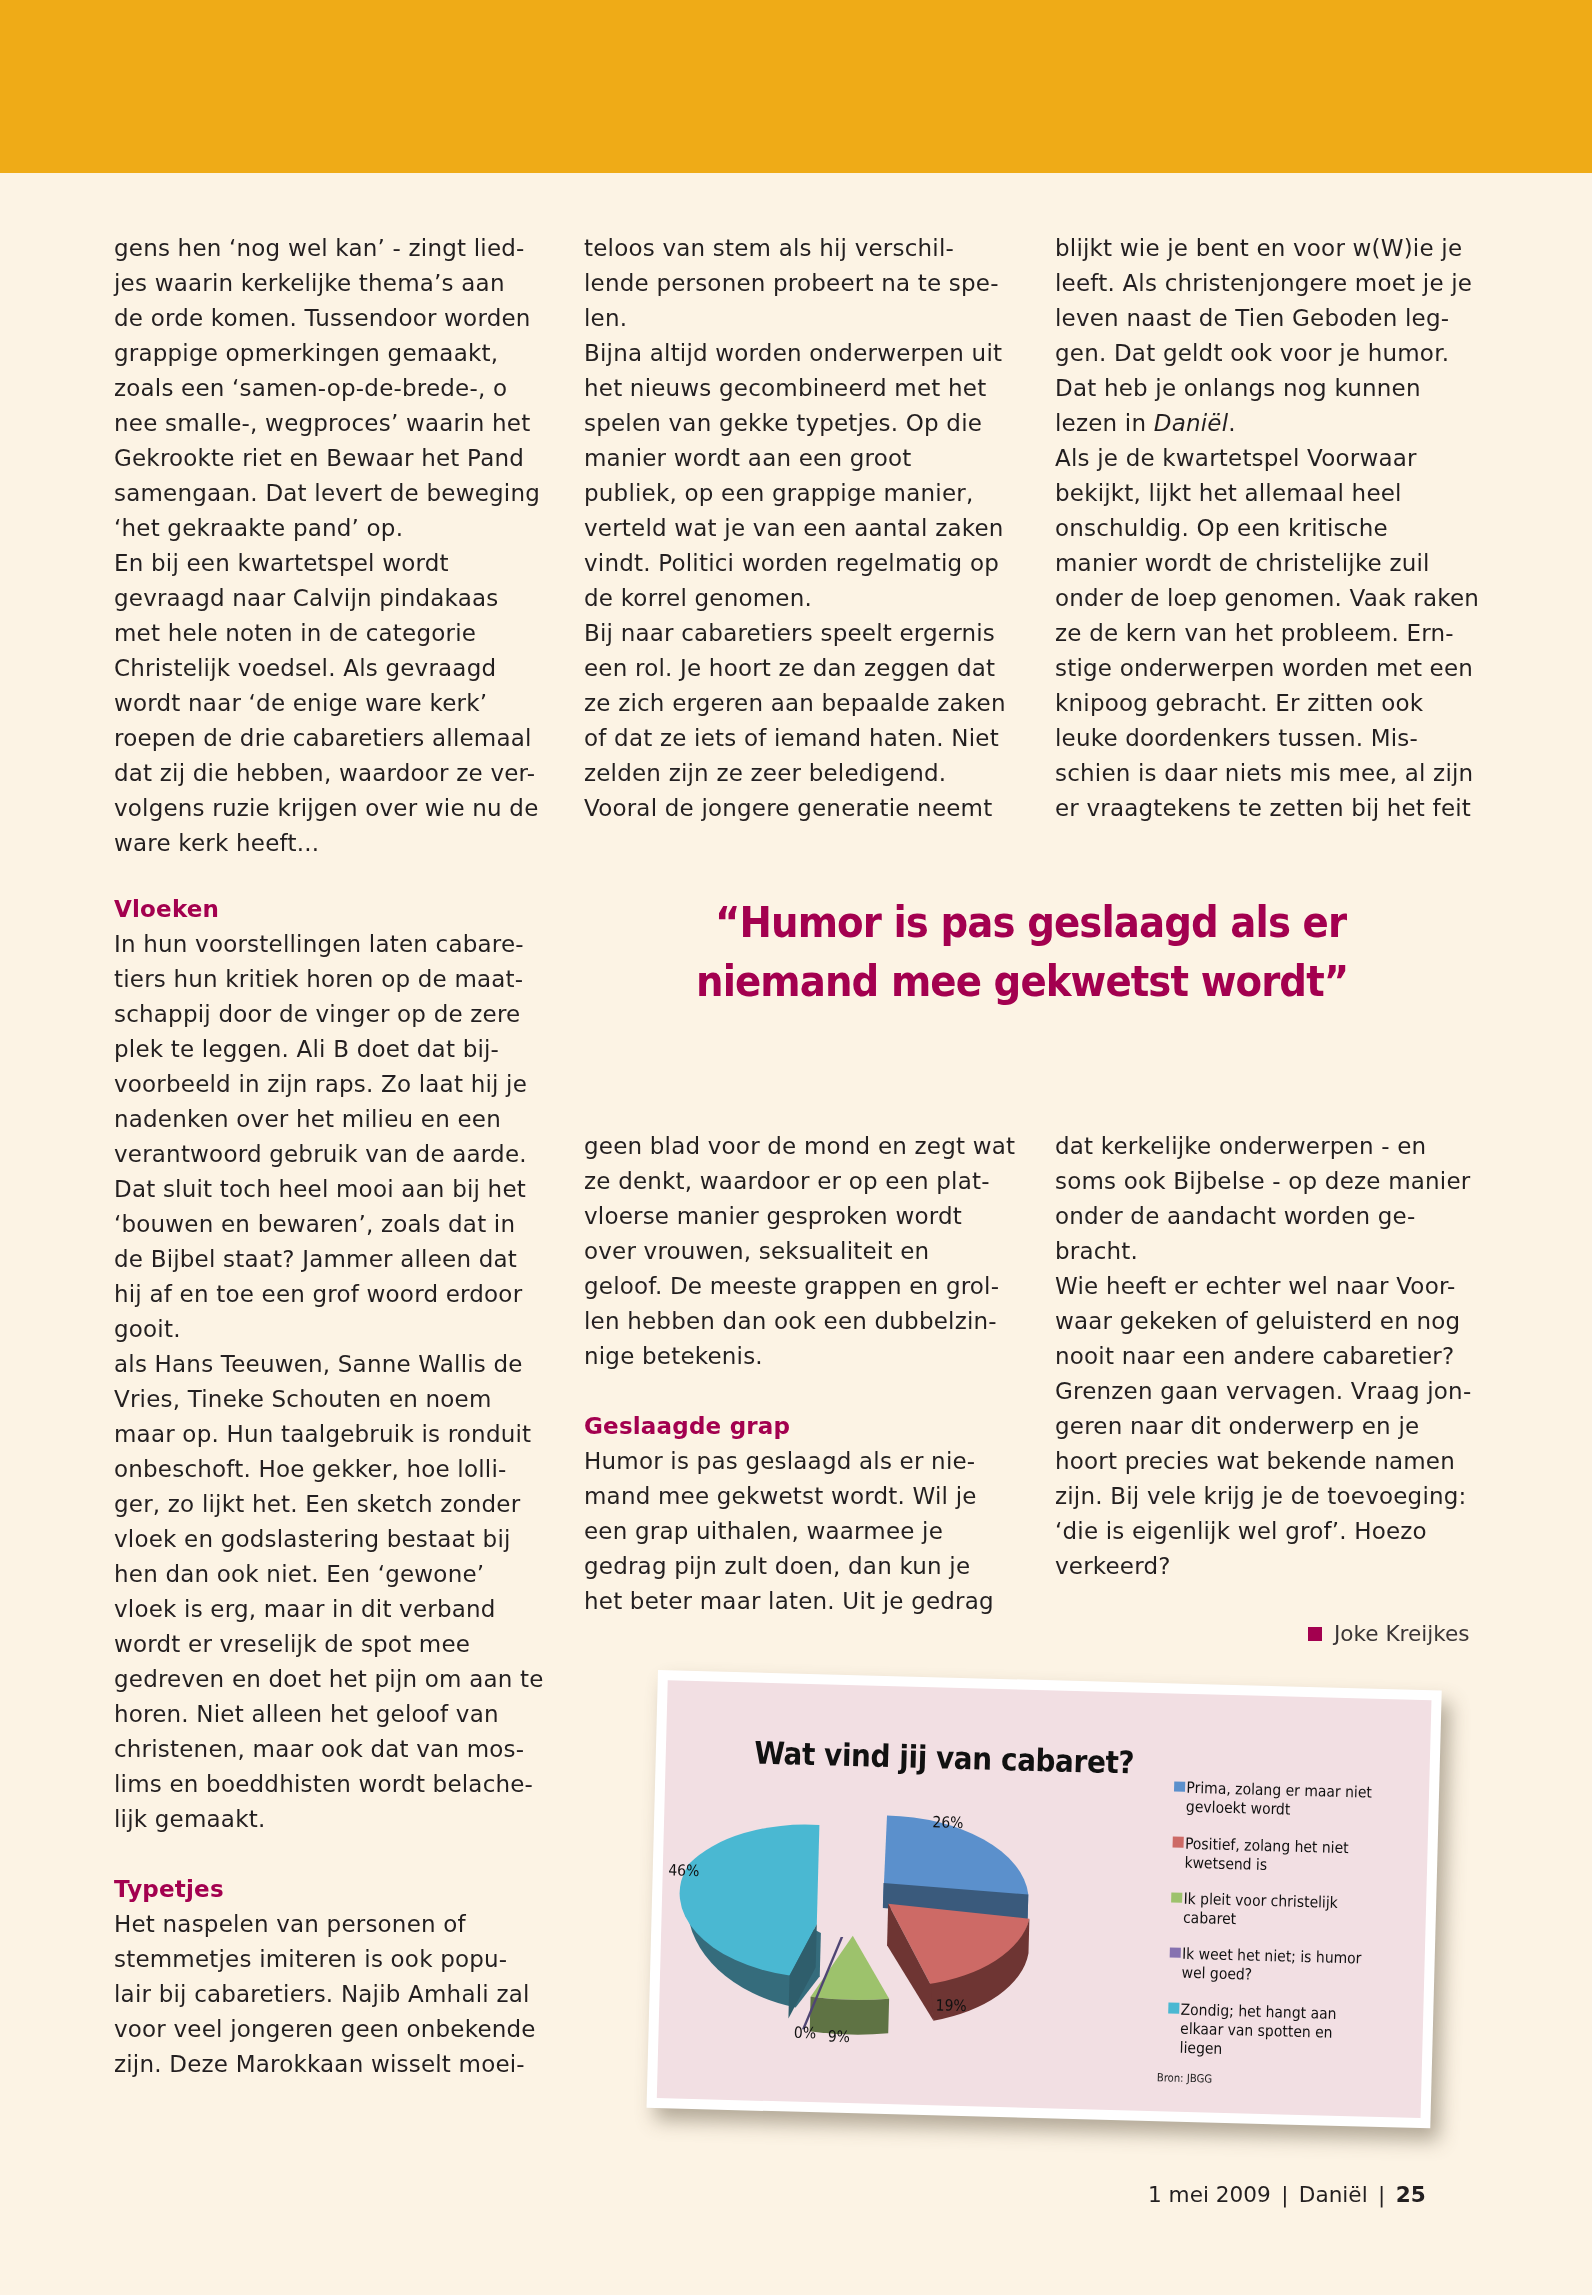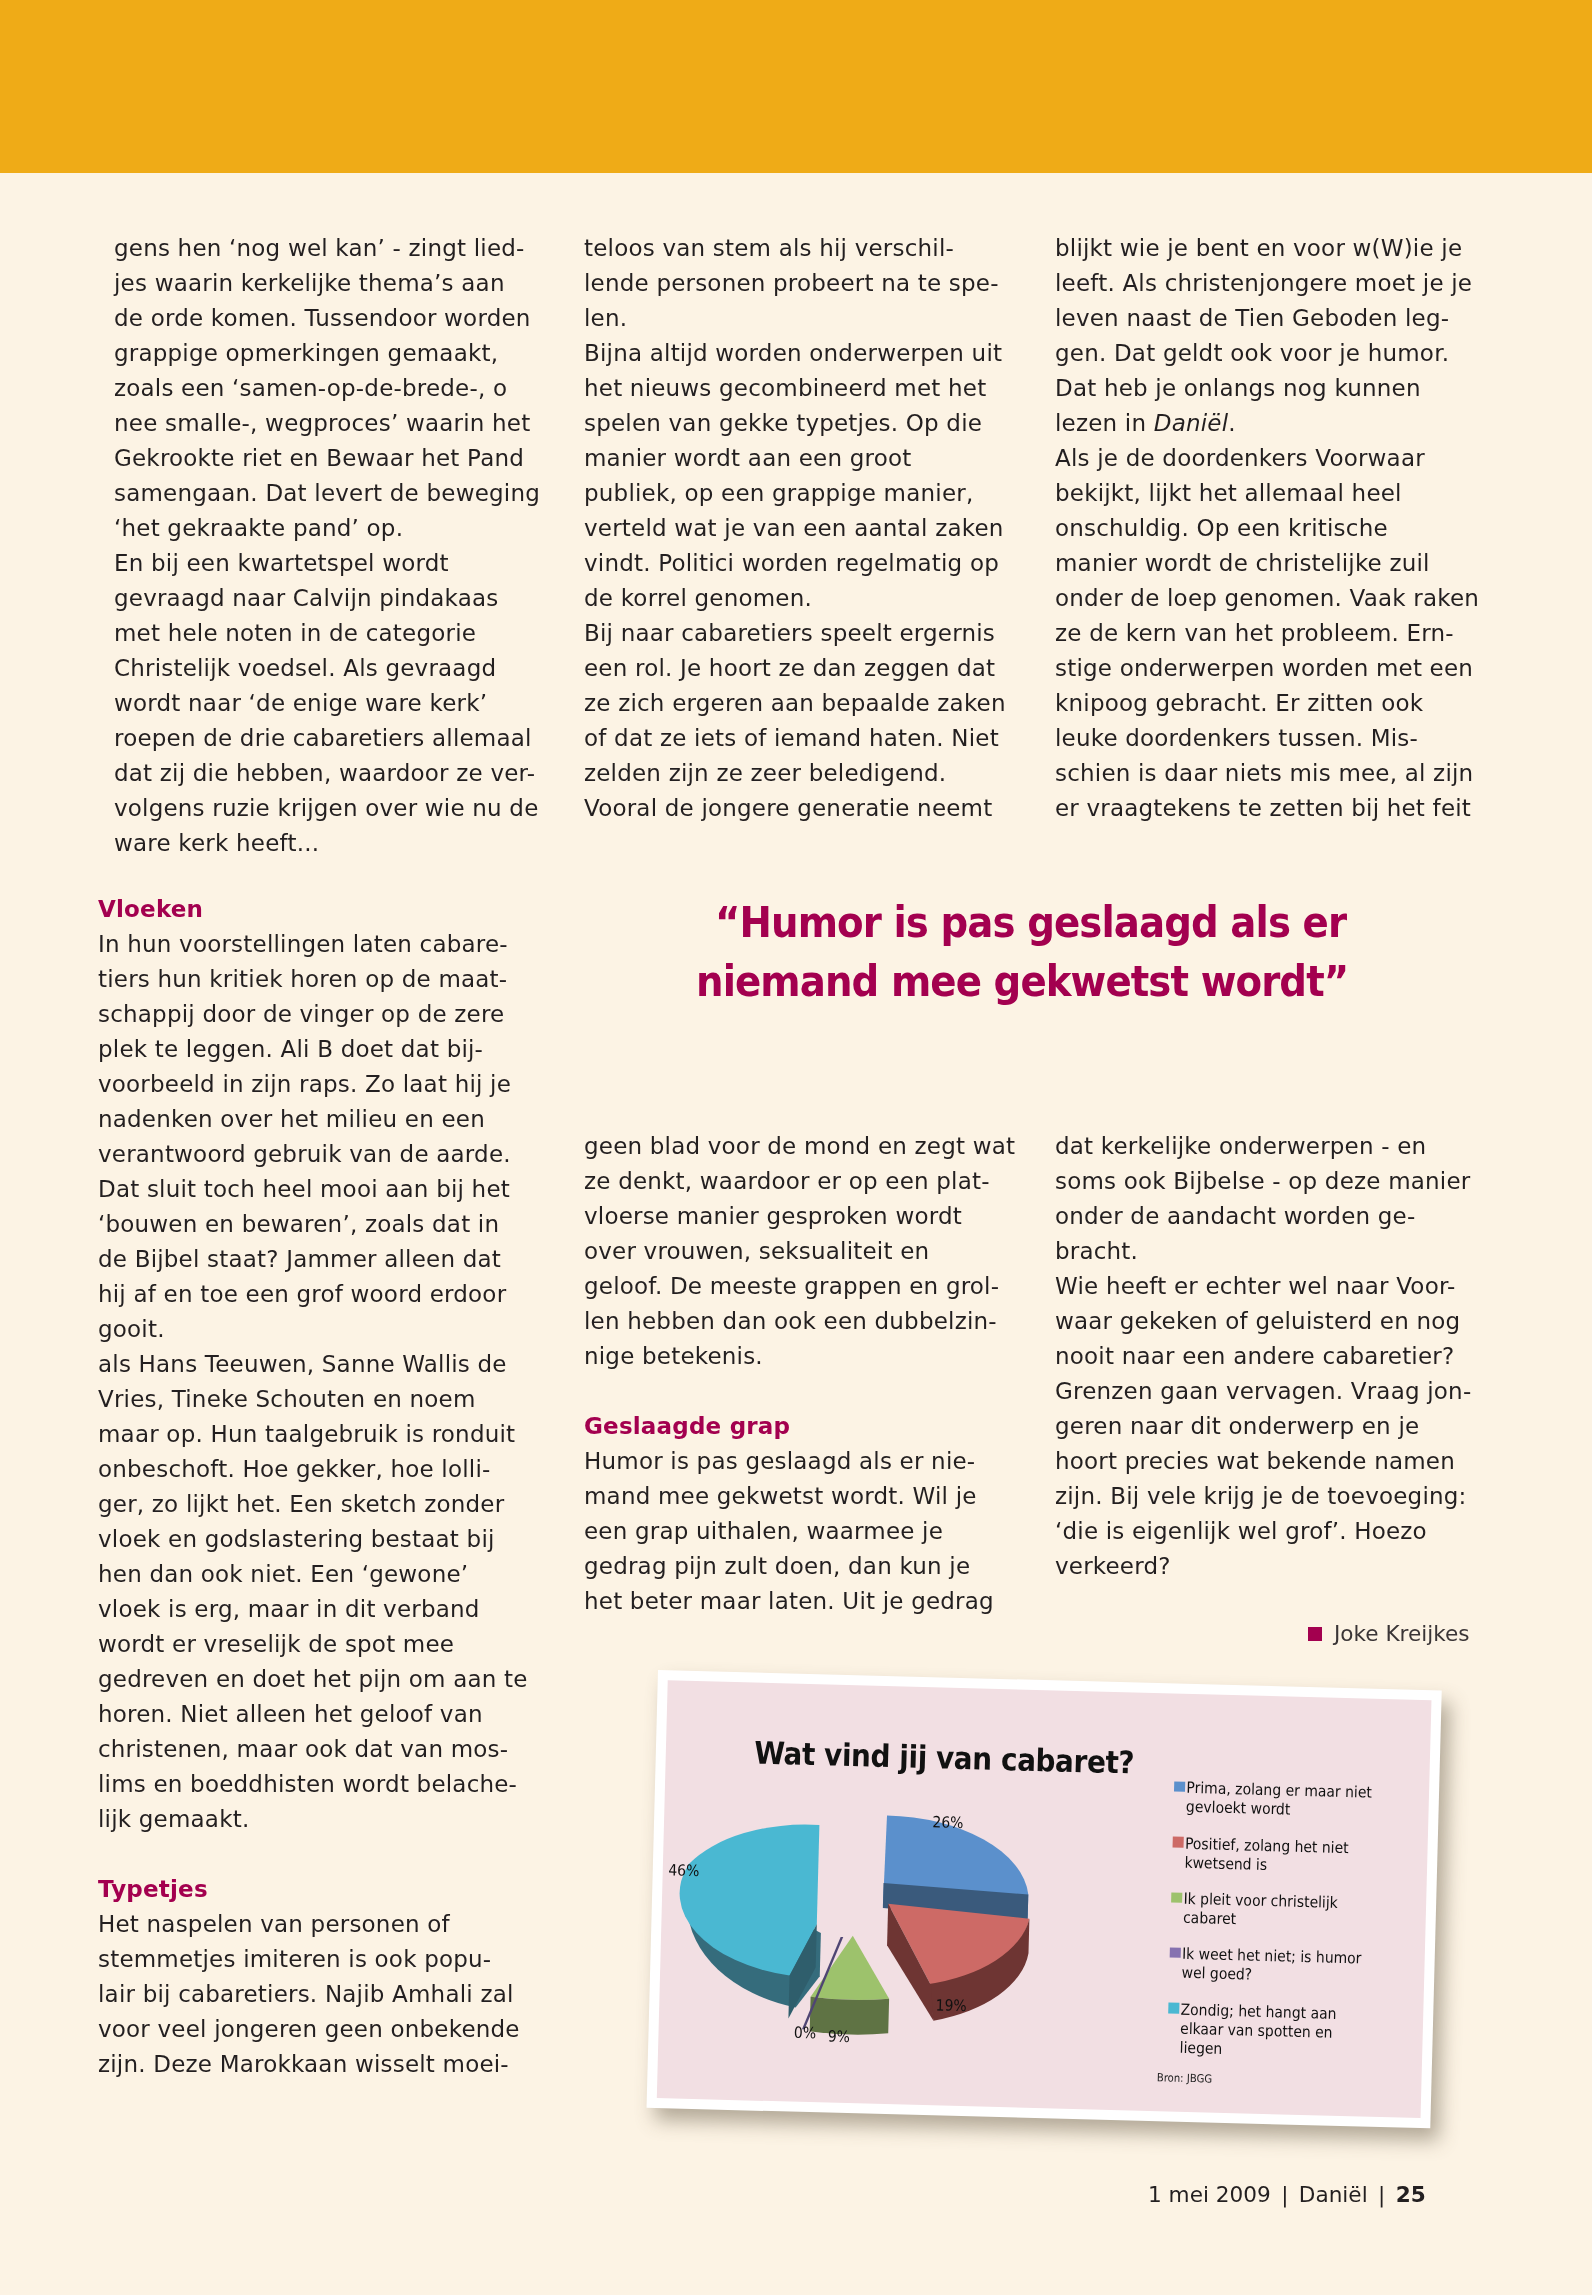--- a/index.html
+++ b/index.html
@@ -29,21 +29,21 @@
       font-weight: bold;
       color: #a3004f;
       font-size: 23px;
       line-height: 35px;
       display: block;
     }
     .gap { display: block; height: 35px; }
     .col1a { left: 114px; top: 231px; }
     .col2a { left: 584px; top: 231px; }
     .col3a { left: 1055px; top: 231px; }
-    .col1b { left: 98px; top: 892px; }
+    .col1b { left: 114px; top: 892px; }
     .col2b { left: 584px; top: 1129px; }
     .col3b { left: 1055px; top: 1129px; }
     .pullquote {
       position: absolute; left: 664px; top: 893px; width: 777px;
       font-family: "DejaVu Sans Condensed", "DejaVu Sans", sans-serif;
       font-weight: bold;
       color: #a3004f;
       font-size: 43px;
       line-height: 59px;
       text-align: left;
@@ -147,21 +147,21 @@
   <span class="line">Vooral de jongere generatie neemt</span>
 </div>
 
 <div class="col col3a">
   <span class="line">blijkt wie je bent en voor w(W)ie je</span>
   <span class="line">leeft. Als christenjongere moet je je</span>
   <span class="line">leven naast de Tien Geboden leg-</span>
   <span class="line">gen. Dat geldt ook voor je humor.</span>
   <span class="line">Dat heb je onlangs nog kunnen</span>
   <span class="line"><span>lezen in </span><em>Daniël</em><span>.</span></span>
-  <span class="line">Als je de doordenkers Voorwaar</span>
+  <span class="line">Als je de kwartetspel Voorwaar</span>
   <span class="line">bekijkt, lijkt het allemaal heel</span>
   <span class="line">onschuldig. Op een kritische</span>
   <span class="line">manier wordt de christelijke zuil</span>
   <span class="line">onder de loep genomen. Vaak raken</span>
   <span class="line">ze de kern van het probleem. Ern-</span>
   <span class="line">stige onderwerpen worden met een</span>
   <span class="line">knipoog gebracht. Er zitten ook</span>
   <span class="line">leuke doordenkers tussen. Mis-</span>
   <span class="line">schien is daar niets mis mee, al zijn</span>
   <span class="line">er vraagtekens te zetten bij het feit</span>

